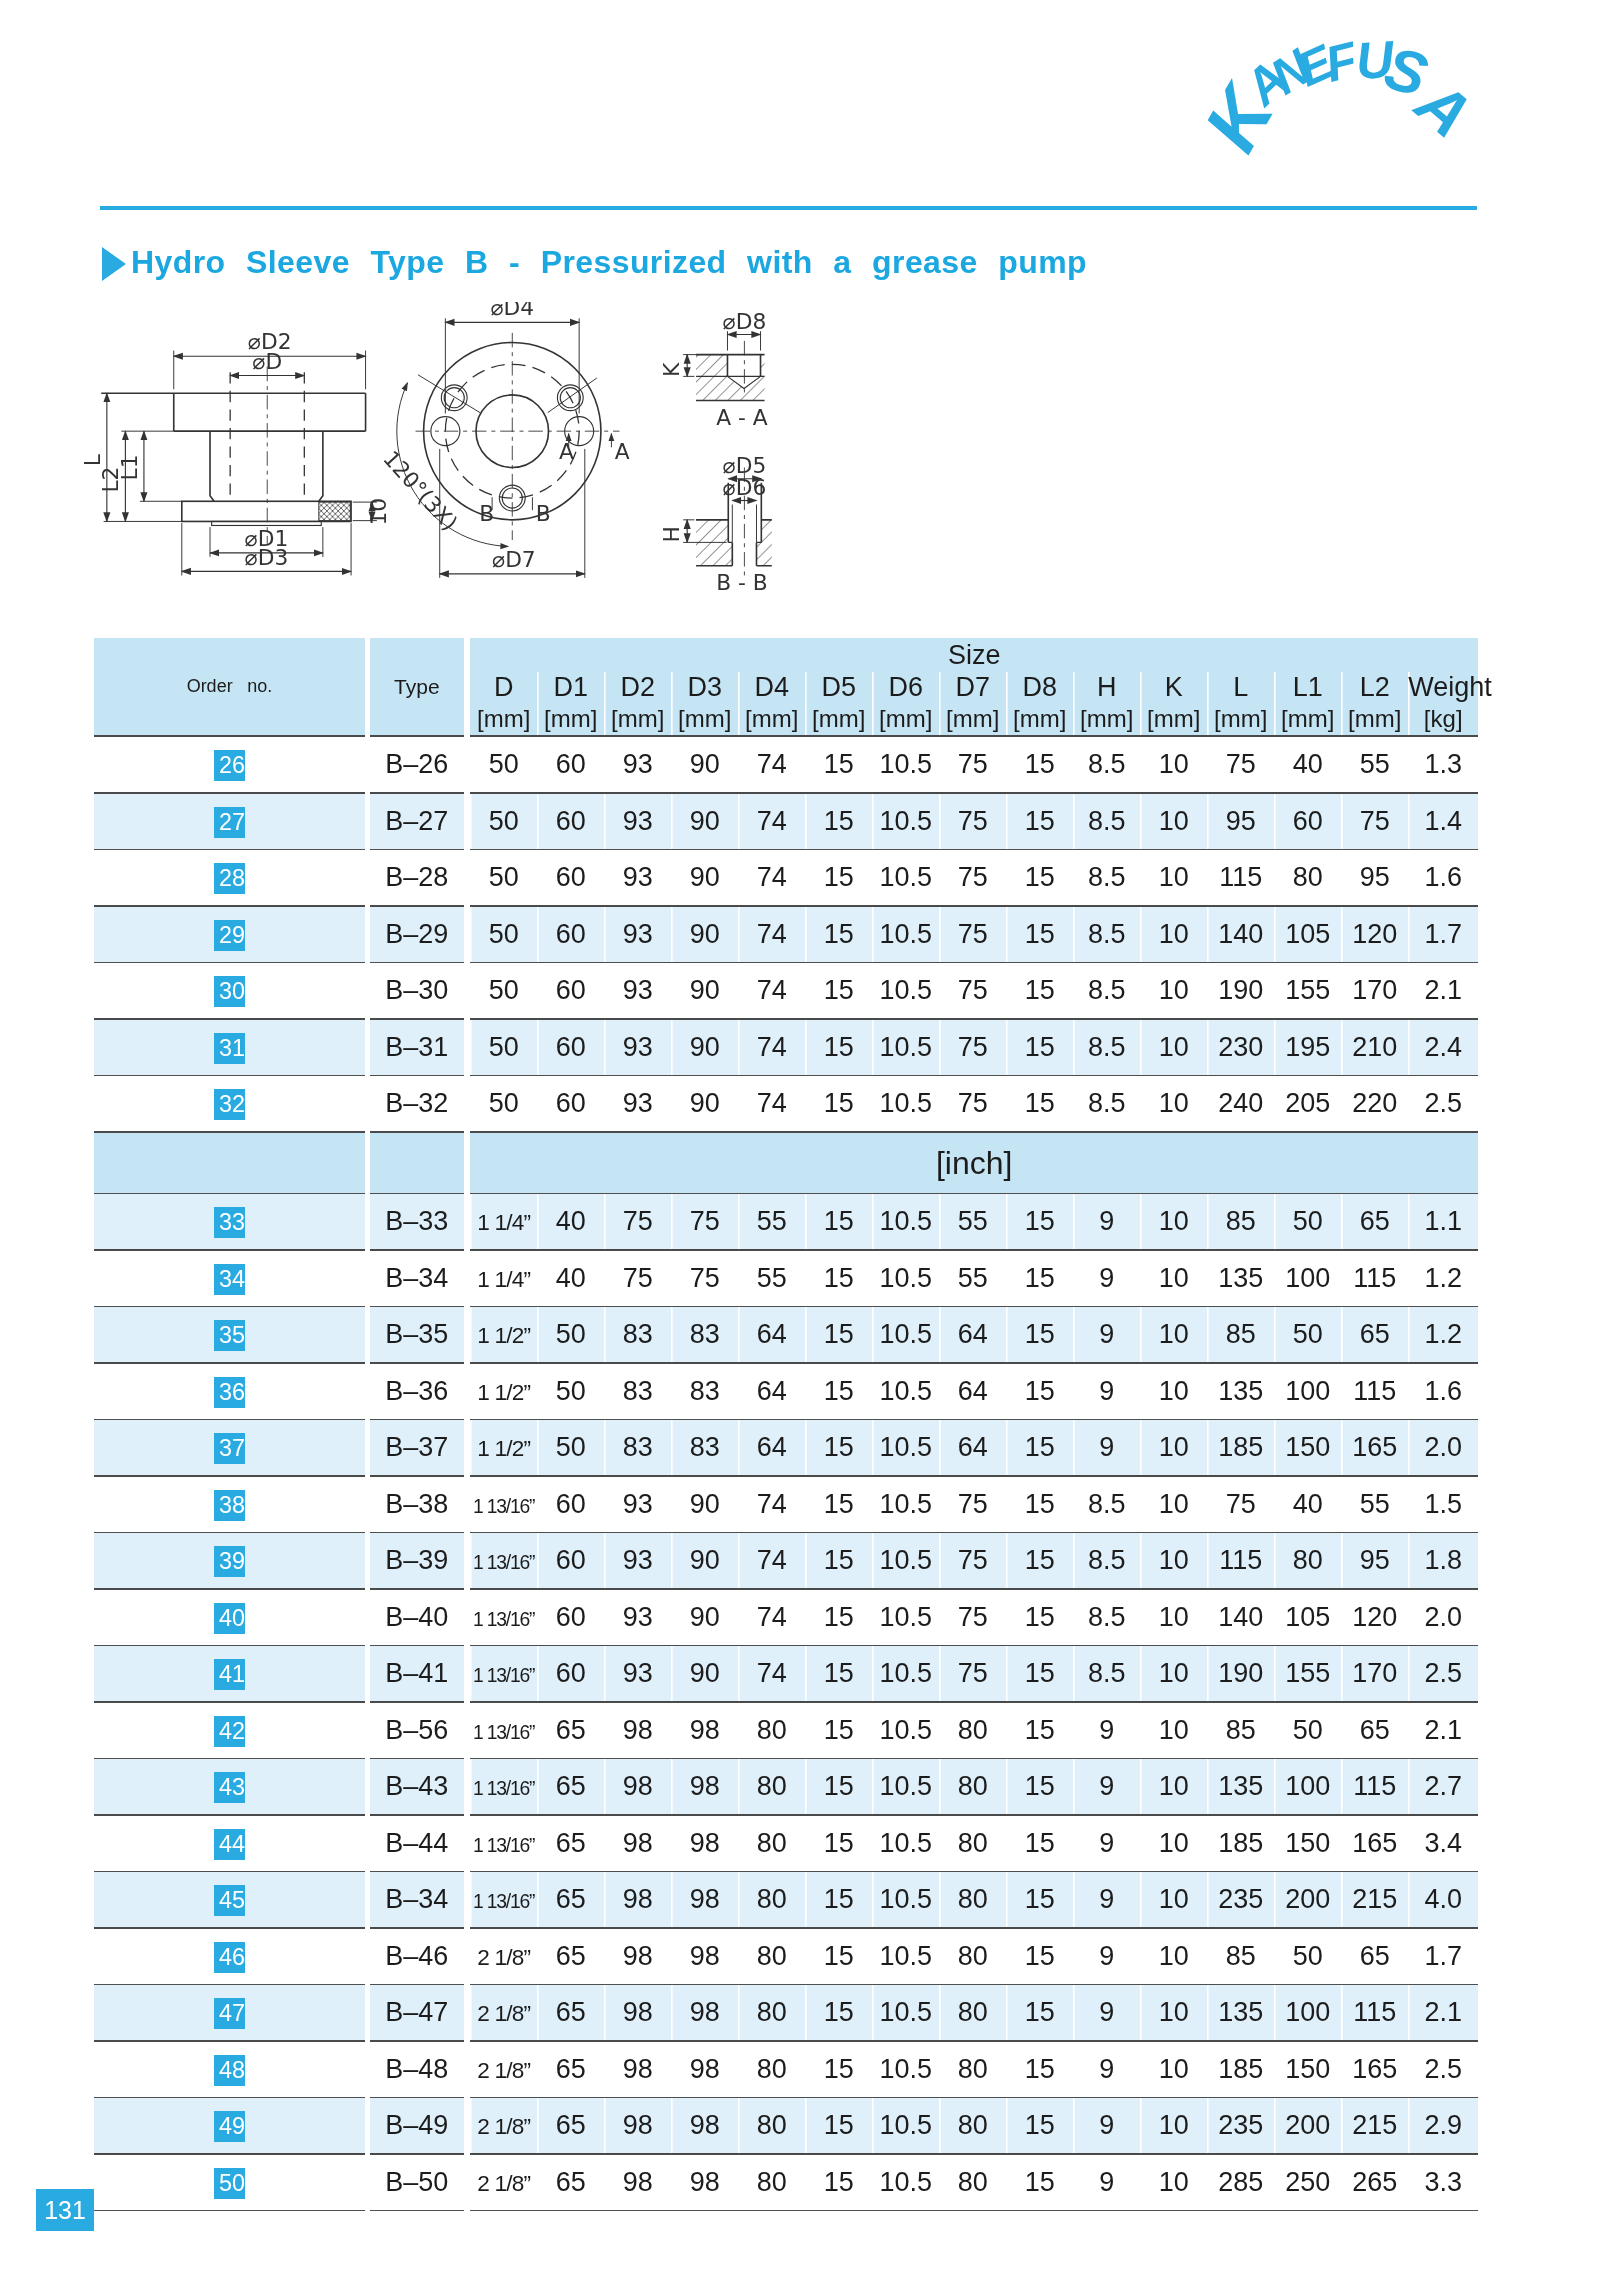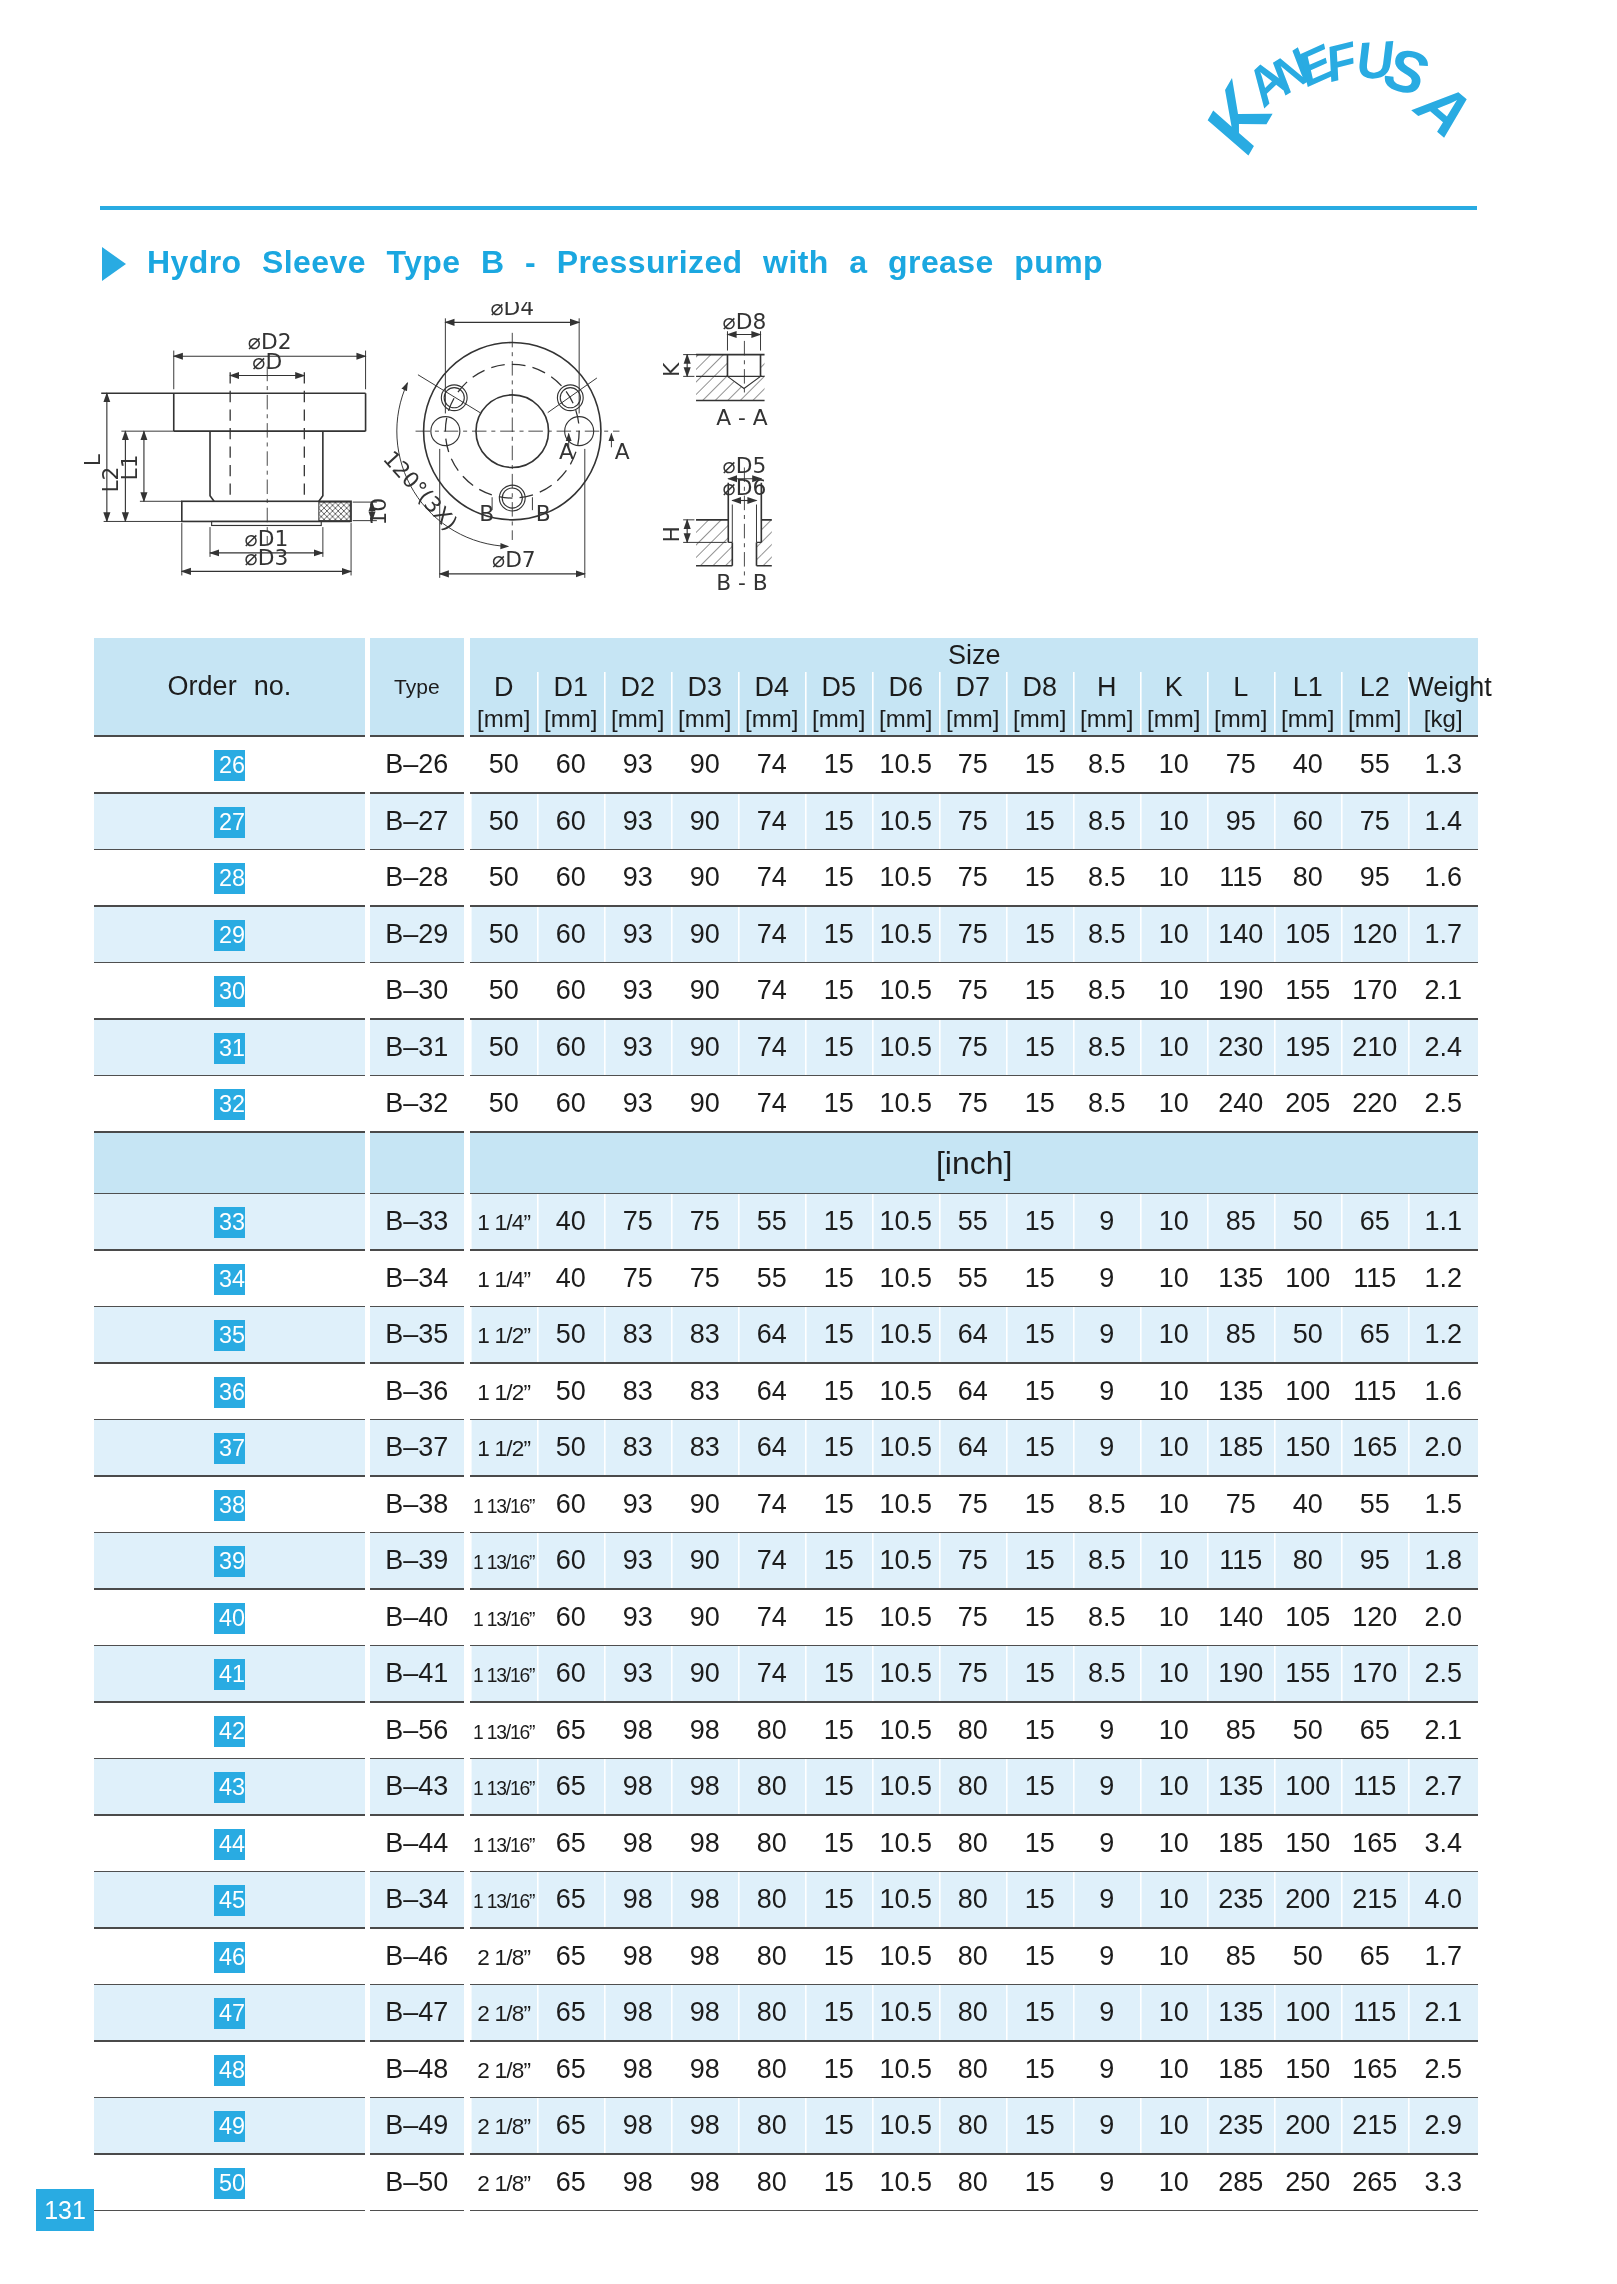--- a/index.html
+++ b/index.html
@@ -9,21 +9,21 @@
   
   #logo{position:absolute;left:0;top:0;width:1618px;height:210px}
   #logo span{position:absolute;font-style:italic;font-weight:bold;color:#29abe2;line-height:1}
 
   
   #rule{position:absolute;left:100px;top:206px;width:1377px;height:4px;background:#29abe2}
 
   
   #title-arrow{position:absolute;left:102px;top:247px;width:0;height:0;
     border-top:17.7px solid transparent;border-bottom:17.7px solid transparent;border-left:24px solid #29abe2}
-  #page-title{position:absolute;left:147px;top:244px;font-size:32px;font-weight:bold;color:#1ba7e0;
+  #page-title{position:absolute;left:131px;top:244px;font-size:32px;font-weight:bold;color:#1ba7e0;
     word-spacing:11.3px;letter-spacing:0.4px;white-space:nowrap}
 
   
   #drawing{position:absolute;left:73px;top:302px}
   #drawing text{font-family:"DejaVu Sans",sans-serif;font-size:27px;fill:#333}
   .o{stroke:#333;stroke-width:2;fill:none}
   .o1{stroke:#333;stroke-width:1.4;fill:none}
   .t{stroke:#333;stroke-width:1.2;fill:none}
   .d{stroke:#333;stroke-width:1.4;fill:none}
   .dash{stroke:#333;stroke-width:1.6;fill:none;stroke-dasharray:14 9}
@@ -32,21 +32,21 @@
 
   
   #size-table{position:absolute;left:94px;top:638px;width:1383px;border-collapse:collapse;
     table-layout:fixed}
   #size-table th,#size-table td{padding:0;text-align:center;vertical-align:middle;font-weight:normal}
   #size-table thead th{background:#c6e5f4}
   th.size{font-size:27px;height:34px}
   tr.h2 th{font-size:27px;height:27px}
   tr.h3 th{font-size:24px;height:32px}
   tr.h3 th, th.oc, th.tc, th.gg{border-bottom:2.4px solid #4a4a4a}
-  th.oc{font-size:27px;word-spacing:9.7px}
+  th.oc{font-size:18px;word-spacing:9.7px}
   th.tc{font-size:21px}
   th.wc{font-size:24px}
   td.g,th.g{background:#fff !important;border:none !important}
   tbody td{font-size:27px;height:55px;background:#fff}
   tr.blue td{background:#dff0fa}
   tr.thin td:not(.g){border-bottom:0.8px solid #4f4f4f}
   tr.thick td:not(.g){border-bottom:2.4px solid #4a4a4a}
   tr.inchrow td{background:#c6e5f4;height:60px}
   td.inchlabel{text-align:left;padding-left:4.8px;font-size:32px}
   td.oc{text-align:left;padding-left:31px}

